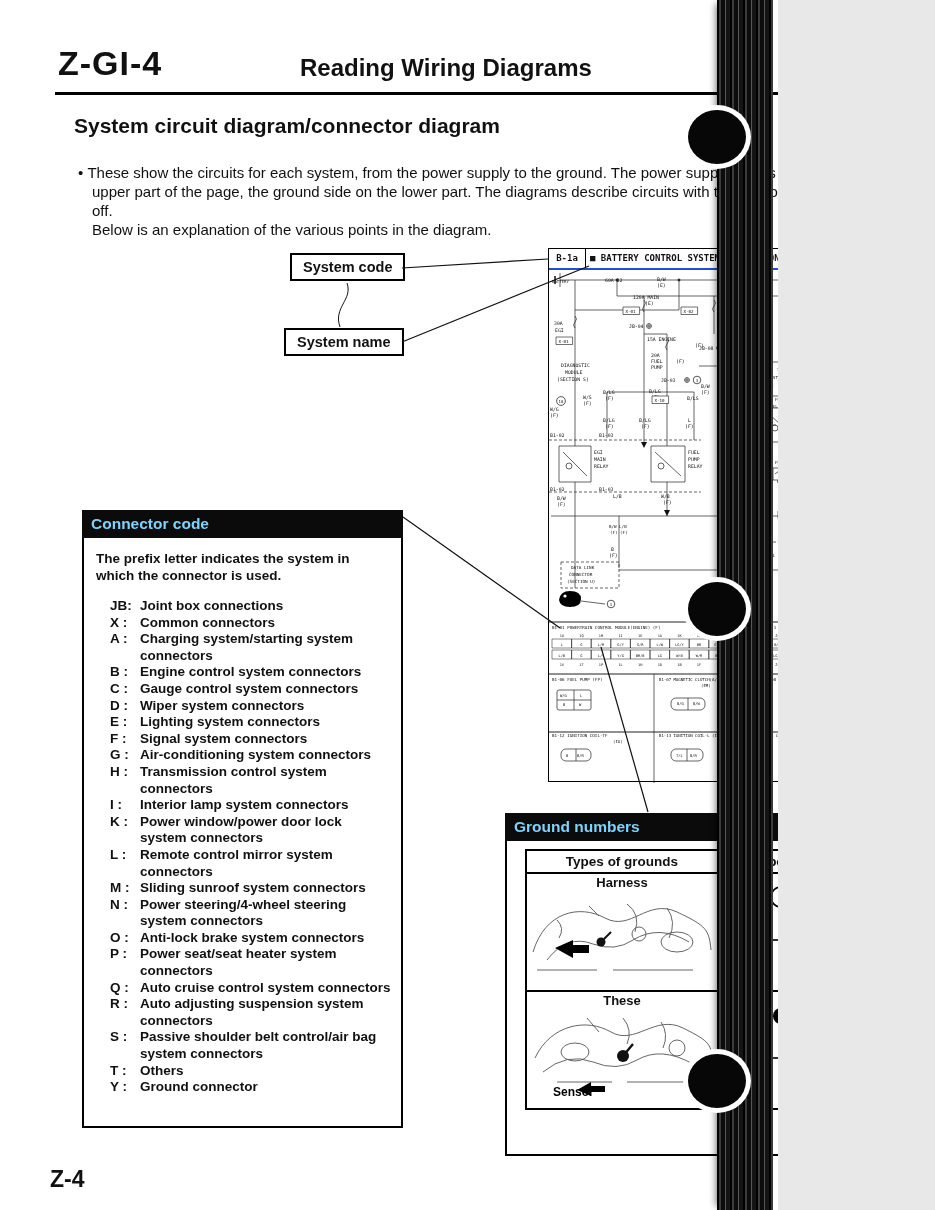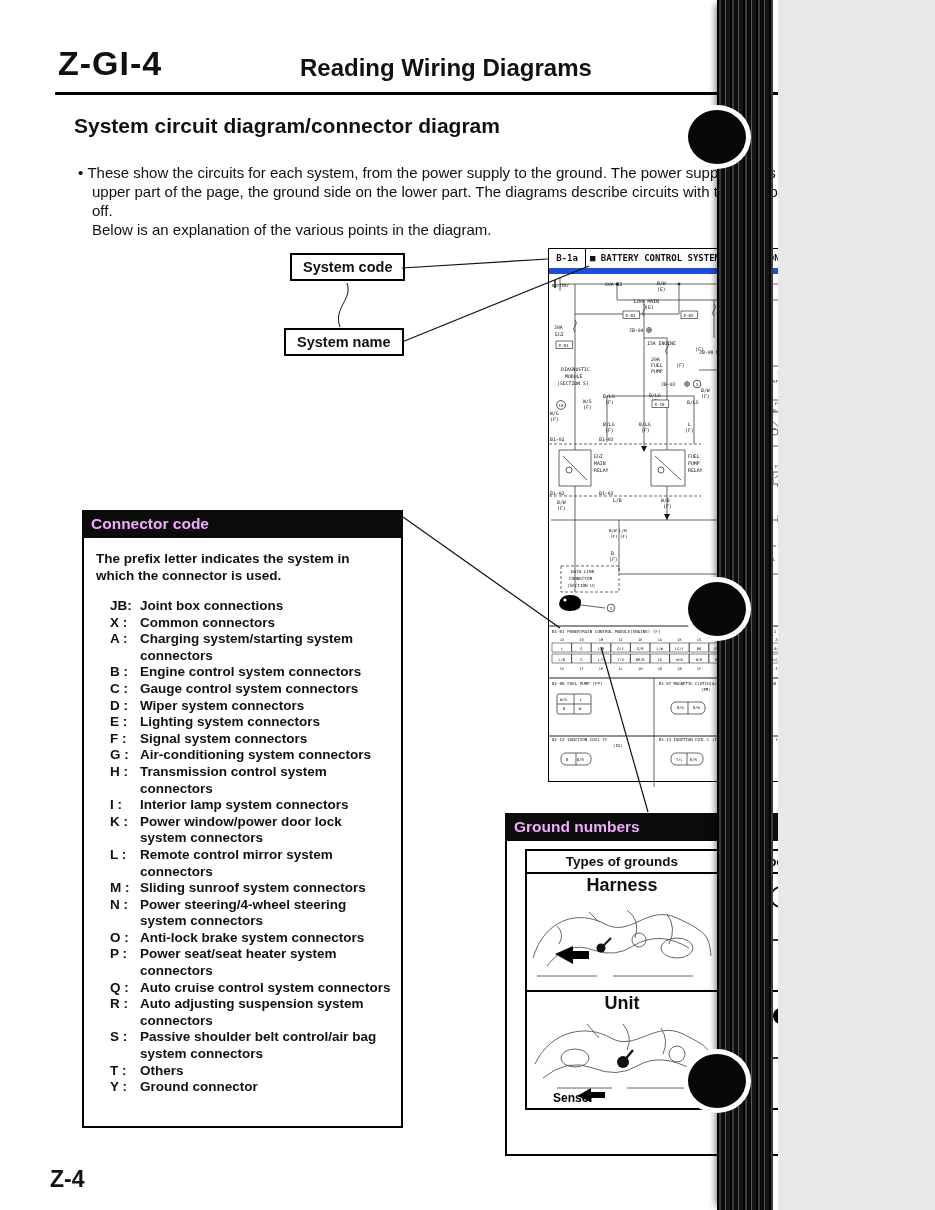--- a/index.html
+++ b/index.html
@@ -17,50 +17,50 @@
   .intro p{margin:0;}
   .intro .p1{padding-left:14px;text-indent:-14px;}
   .intro .p2{padding-left:14px;}
 
   .callout{border:2px solid #000;font-size:14.5px;font-weight:bold;padding:4px 11px;background:#fff;}
   .callout-code{left:290px;top:253px;}
   .callout-name{left:284px;top:328px;}
 
   
   .wiring{left:548px;top:248px;width:329px;height:534px;border:1px solid #000;background:#fff;box-sizing:border-box;}
-  .wiring-head{display:flex;height:19px;border-bottom:6px solid #1d4ed8;
+  .wiring-head{display:flex;height:19px;border-bottom:2px solid #1d4ed8;
                font-family:"DejaVu Sans Mono",monospace;font-size:9px;font-weight:bold;}
   .wiring-head .hcode{width:36px;border-right:1px solid #000;text-align:center;line-height:19px;}
   .wiring-head .htitle{padding-left:4px;line-height:19px;white-space:nowrap;overflow:hidden;}
   #schematic{display:block;}
   #schematic text{font-family:"DejaVu Sans Mono",monospace;fill:#111;}
   #schematic line,#schematic path,#schematic rect,#schematic polyline{vector-effect:non-scaling-stroke;}
 
   
-  .panel-bar{background:#0b0b0b;color:#f0abfc;font-size:15.5px;font-weight:bold;
+  .panel-bar{background:#0b0b0b;color:#7dd3fc;font-size:15.5px;font-weight:bold;
              padding:5px 9px;height:18px;line-height:18px;}
   .panel-body{border:2px solid #000;border-top:none;background:#fff;box-sizing:border-box;}
 
   .concode{left:82px;top:510px;width:321px;}
   .concode .panel-body{padding:10px 10px 10px 12px;height:590px;overflow:hidden;font-size:13.5px;font-weight:bold;}
   .concode .cintro{margin:2px 0 14px 0;line-height:17px;}
   #connector-list{margin-left:14px;line-height:16.6px;}
   .ci{padding-left:30px;text-indent:-30px;}
   .ci .pfx{display:inline-block;width:30px;text-indent:0;}
 
   .grounds{left:505px;top:813px;width:316px;}
   .grounds .panel-body{padding:8px 9px;height:315px;font-size:13.5px;font-weight:bold;}
   .grounds .gintro{margin:2px 0 8px 0;line-height:17px;}
   table.gtable{border-collapse:collapse;margin-left:9px;}
   table.gtable th,table.gtable td{border:2px solid #000;padding:0;}
   table.gtable th{font-size:13.5px;height:21px;font-weight:bold;}
   .col-types{width:198px;}
   .col-symbol{width:94px;}
   td.gcell{height:116px;vertical-align:top;text-align:center;}
-  .gcell-label{font-size:18px;font-weight:bold;margin-top:1px;}
+  .gcell-label{font-size:13px;font-weight:bold;margin-top:1px;}
   .gart{display:block;margin:0 auto;}
 
   .page-footer{left:50px;top:1166px;font-size:23px;font-weight:bold;}
 
   
   .binding{position:absolute;top:0;right:5px;width:56px;height:1210px;
            background:repeating-linear-gradient(90deg,#000 0 2px,#3c3c3c 2px 4px,#0c0c0c 4px 8px,#575757 8px 9px,#141414 9px 13px);
            box-shadow:-5px 0 7px -4px rgba(0,0,0,.55);}
   .tab{position:absolute;right:32px;width:58px;height:54px;background:#070707;border-radius:50%;
        box-shadow:0 0 0 5px #fff;}
@@ -536,21 +536,21 @@
               <line x1="47" y1="66" x2="62" y2="66" stroke="#000" stroke-width="1.6"></line>
               <path d="M16,66 q1,-14 15,-14 q16,0 16,12 q0,12 -16,12 q-14,0 -15,-10 z" fill="#000"></path>
               <circle cx="25" cy="60" r="2.6" fill="#fff"></circle>
               <circle cx="62" cy="23" r="10" fill="#fff" stroke="#000" stroke-width="1.6"></circle>
               <text x="62" y="28" text-anchor="middle" font-size="12" font-weight="bold" fill="#000">1</text>
             </svg>
           </td>
         </tr>
         <tr>
           <td class="gcell">
-            <div class="gcell-label">Unit</div>
+            <div class="gcell-label">These</div>
             <svg class="gart" width="190" height="92" viewBox="0 0 190 92">
               <g stroke="#555" fill="none" stroke-width="0.9">
                 <path d="M8,50 C24,16 60,10 84,24 S128,6 156,20 184,36 186,56"></path>
                 <path d="M16,64 q24,-20 50,-10 q24,10 44,-2 q24,-14 56,4"></path>
                 <path d="M60,10 l12,14 M96,10 q10,12 4,26 M134,14 q8,12 2,26"></path>
                 <ellipse cx="48" cy="44" rx="14" ry="9"></ellipse>
                 <circle cx="150" cy="40" r="8"></circle>
                 <path d="M30,74 h55 M100,74 h70"></path>
               </g>
               <circle cx="96" cy="48" r="6" fill="#111"></circle>

